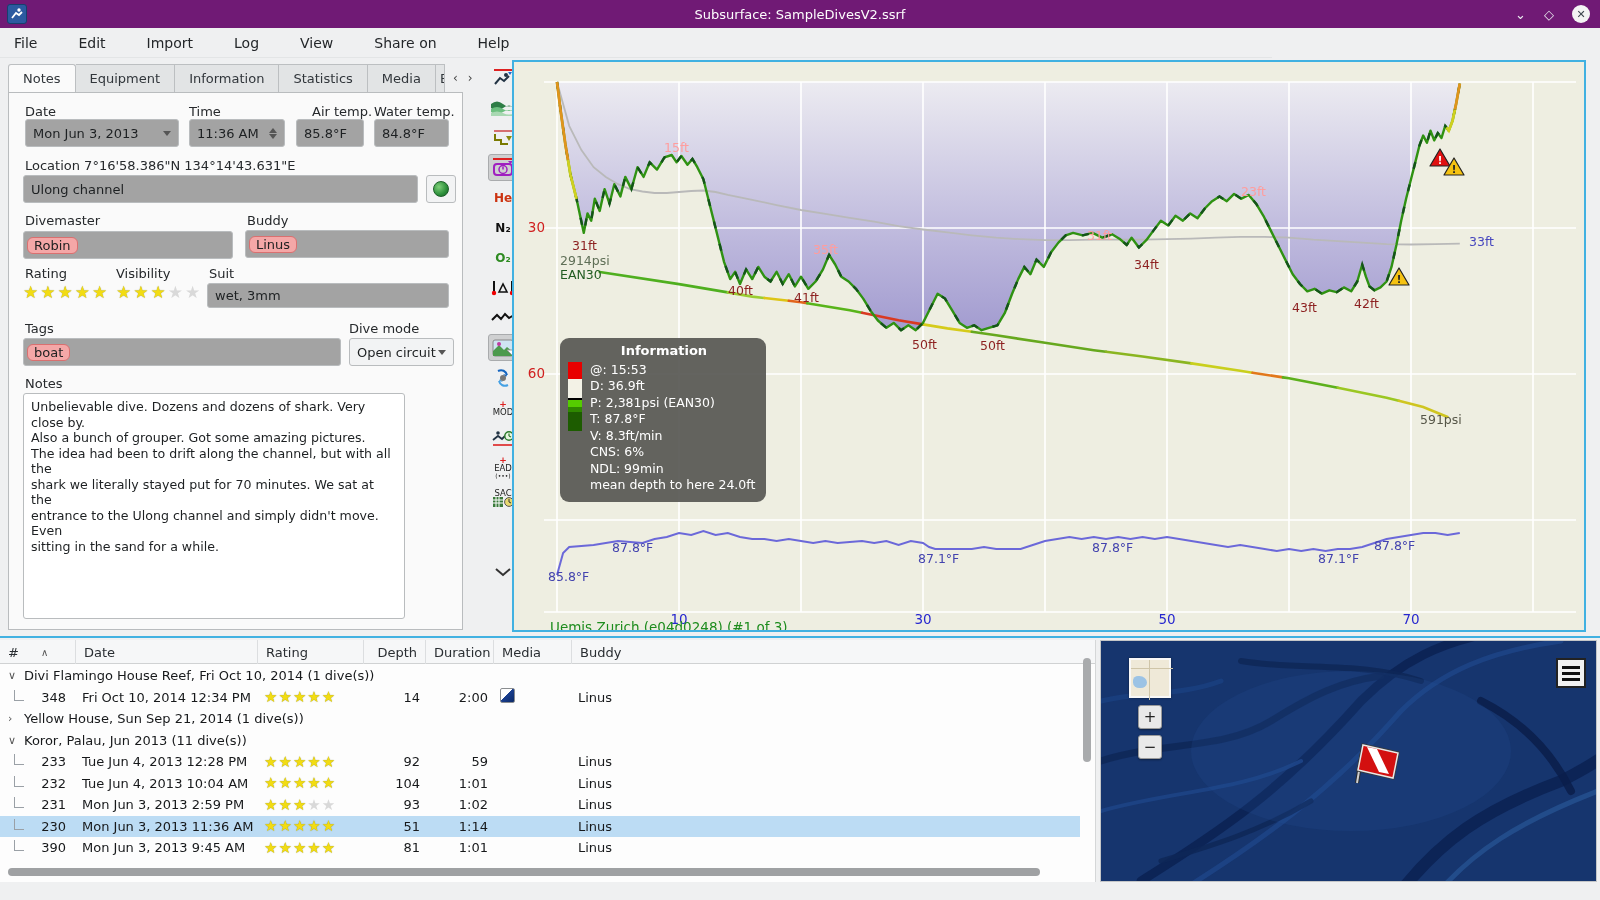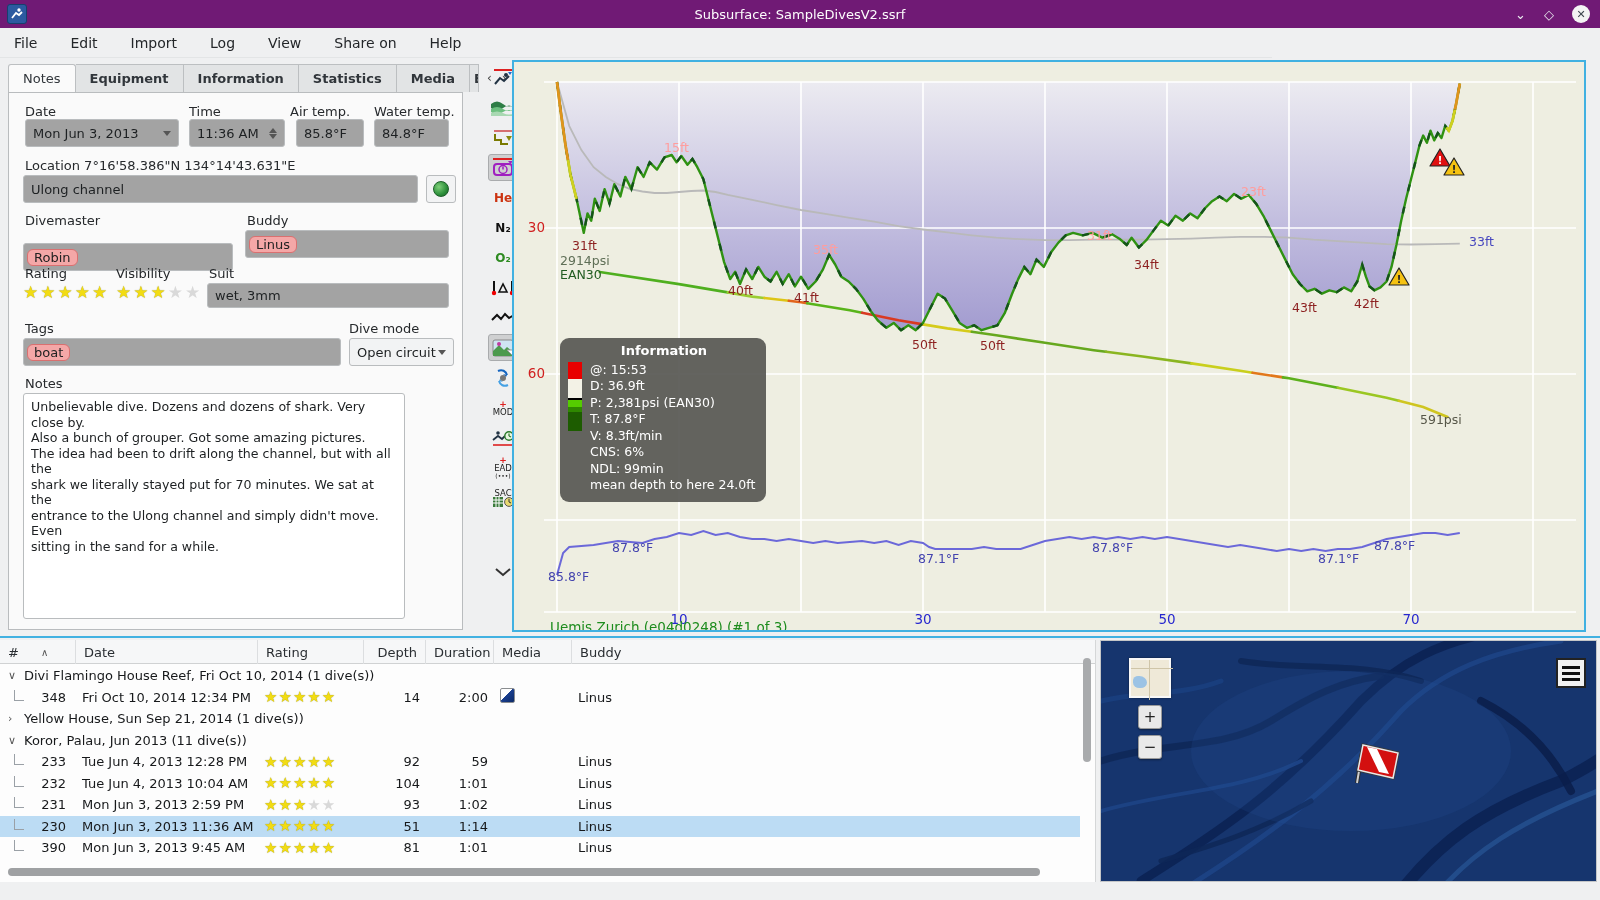--- a/index.html
+++ b/index.html
@@ -13,29 +13,29 @@
   #app-icon { width:20px; height:20px; margin-left:7px; background:#2c5aa0; border-radius:3px;
               border:1px solid #16406e; position:relative; z-index:2; }
   #app-icon svg { position:absolute; left:2px; top:2px; }
   #win-controls { position:absolute; right:10px; top:0; height:28px; display:flex; gap:18px; align-items:center; z-index:2;}
   #win-controls .wc { color:#eceff1; font-size:13px; cursor:default; }
   #win-close { width:18px; height:18px; border-radius:50%; background:#f4f4f4; color:#3e464e;
                display:flex; align-items:center; justify-content:center; font-size:11px; font-weight:bold; }
 
   
   #menubar { position:absolute; left:0; top:28px; width:1272px; height:30px; background:#eff0f1;
-             display:flex; align-items:center; gap:5px; border-bottom:1px solid #e3e5e6; }
+             display:flex; align-items:center; gap:13px; border-bottom:1px solid #e3e5e6; }
   #menubar .mi { padding:4px 14px; font-size:14px; }
 
   
   #left-panel { position:absolute; left:8px; top:64px; width:455px; height:566px; }
   #tabbar { position:absolute; left:0; top:0; height:28px; width:455px; display:flex; }
   .tab { height:28px; padding:0 14px; display:flex; align-items:center; background:#e2e4e5;
          border:1px solid #bcbfc1; border-bottom:none; font-size:13px; color:#31363b; }
-  .tab + .tab { border-left:none;font-weight:bold; }
+  .tab + .tab { border-left:none; }
   .tab.active { background:#fafafa; font-weight:normal; border-top-left-radius:3px; border-top-right-radius:3px; }
   .tab.cut { width:20px; padding:0 4px; overflow:hidden; }
   #tab-arrows { display:flex; align-items:center; gap:10px; padding:0 8px; color:#444; font-size:12px; }
   #tab-content { position:absolute; left:0; top:28px; width:455px; height:538px; background:#fafafa;
                  border:1px solid #b9bcbe; }
   .flabel { position:absolute; font-size:13px; color:#26292c; }
   .field { position:absolute; background:#a3a3a3; border:1px solid #b9bcbe; border-radius:3px;
            font-size:13px; color:#1d2022; display:flex; align-items:center; padding:0 7px; }
   .combo-arrow { margin-left:auto; width:0; height:0; border-left:4px solid transparent;
                  border-right:4px solid transparent; border-top:5px solid #555; }
@@ -174,21 +174,21 @@
     <div class="tab">Media</div>
     <div class="tab cut">E</div>
     <div id="tab-arrows">
       <span>‹</span>
       <span>›</span>
     </div>
   </div>
   <div id="tab-content">
     <div class="flabel" style="left:16px; top:11px;">Date</div>
     <div class="flabel" style="left:180px; top:11px;">Time</div>
-    <div class="flabel" style="left:281px; top:11px;">Air temp.</div>
+    <div class="flabel" style="left:303px; top:11px;">Air temp.</div>
     <div class="flabel" style="left:365px; top:11px;">Water temp.</div>
 
     <div class="field" style="left:16px; top:26px; width:154px; height:28px;">
       <span>Mon Jun 3, 2013</span>
         <span class="combo-arrow"></span>
     </div>
     <div class="field" style="left:180px; top:26px; width:96px; height:28px;">
       <span>11:36 AM</span>
       <span class="spin">
           <i class="up"></i>
@@ -205,21 +205,21 @@
     <div class="flabel" style="left:16px; top:65px;">Location 7°16'58.386"N 134°14'43.631"E</div>
     <div class="field" style="left:14px; top:82px; width:395px; height:28px;">
       <span>Ulong channel</span>
     </div>
     <div id="globe-btn" style="left:417px; top:82px; width:30px; height:28px;">
       <span id="globe"></span>
     </div>
 
     <div class="flabel" style="left:16px; top:120px;">Divemaster</div>
     <div class="flabel" style="left:238px; top:120px;">Buddy</div>
-    <div class="field" style="left:14px; top:150px; width:210px; height:28px; padding:0 3px;">
+    <div class="field" style="left:14px; top:138px; width:210px; height:28px; padding:0 3px;">
       <span class="pill">Robin</span>
     </div>
     <div class="field" style="left:236px; top:137px; width:204px; height:28px; padding:0 3px;">
       <span class="pill">Linus</span>
     </div>
 
     <div class="flabel" style="left:16px; top:173px;">Rating</div>
     <div class="flabel" style="left:107px; top:173px;">Visibility</div>
     <div class="flabel" style="left:200px; top:173px;">Suit</div>
     <div class="stars" style="left:14px; top:189px;" id="rating-stars"><b>★</b><b>★</b><b>★</b><b>★</b><b>★</b></div>

